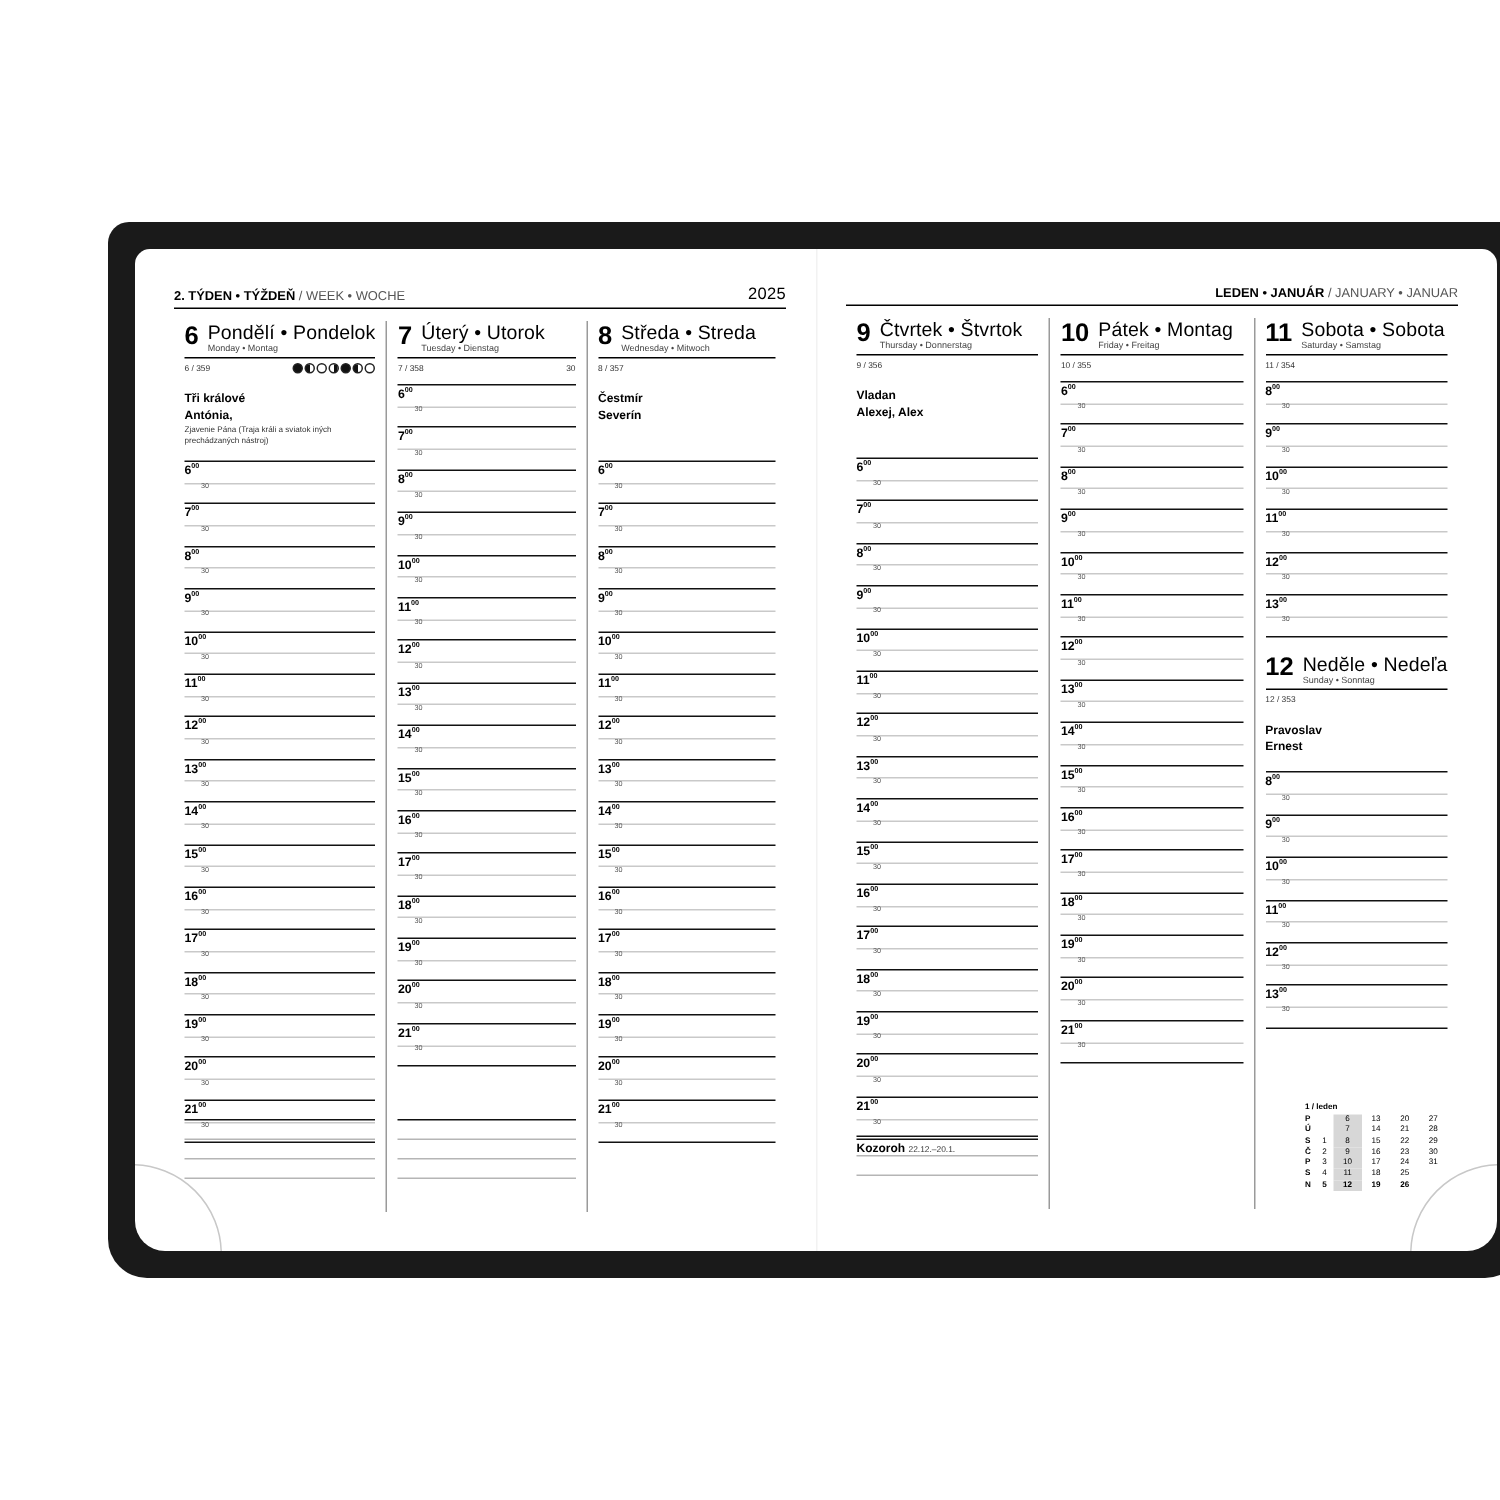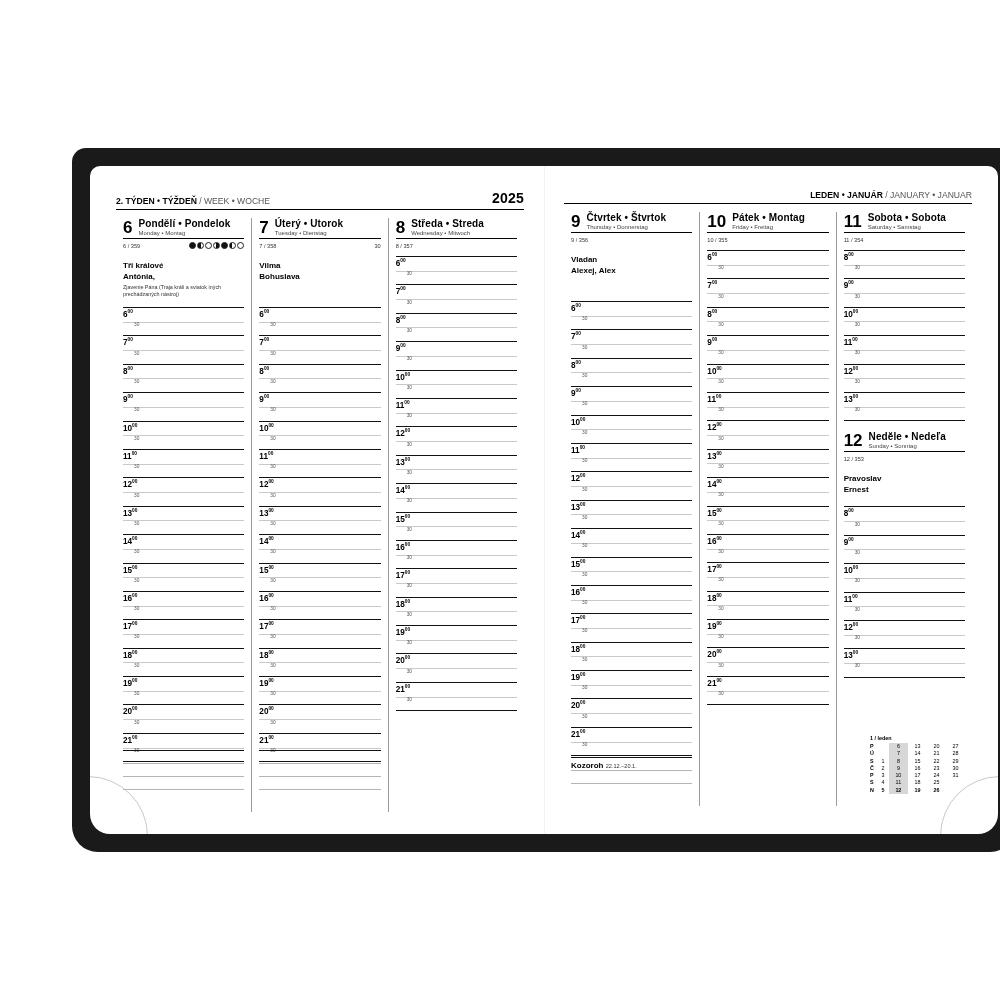--- a/index.html
+++ b/index.html
@@ -61,41 +61,41 @@
     align-items: flex-end;
     justify-content: space-between;
     font-size: 8px;
     padding-bottom: 3px;
     border-bottom: 1.6px solid #000;
     margin-bottom: 8px;
   }
   .head-week { font-size: 8.6px; }
   .head-week b { font-weight: bold; }
   .head-week .light { color: #555; font-weight: normal; }
-  .head-year { font-size: 14px; font-weight: bold; letter-spacing: .2px;}
+  .head-year { font-size: 11px; font-weight: normal; letter-spacing: .2px;}
   .head-month { font-size: 8.6px; font-weight: bold; }
   .head-month .light { color: #555; font-weight: normal; text-align: right; }
 
   
   .cols { display: flex; gap: 0; height: calc(100% - 34px); }
   .col {
     flex: 1 1 0;
     padding: 0 7px;
     position: relative;
   }
   .col + .col { border-left: 1px solid #9a9a9a; }
 
   
   .day-head { display: flex; align-items: flex-start; gap: 6px; }
   .day-num {
     font-size: 17px; font-weight: bold; line-height: 1;
     margin-top: 1px;
   }
   .day-names { flex: 1; min-width: 0; }
-  .day-cz { font-size: 10px; font-weight: bold; letter-spacing: .1px; white-space: nowrap;}
+  .day-cz { font-size: 13px; font-weight: normal; letter-spacing: .1px; white-space: nowrap;}
   .day-en { font-size: 6px; color: #444; margin-top: 1px; white-space: nowrap;}
   .day-rule { border-bottom: 1.4px solid #000; margin-top: 2px; }
   .day-meta {
     display: flex; align-items: center; justify-content: space-between;
     font-size: 5.6px; color: #333; margin-top: 2px; min-height: 9px;
   }
   .moon-strip {
     display: flex; gap: 1px; align-items: center;
   }
   .moon {
@@ -337,23 +337,20 @@
             <div class="day-names">
               <div class="day-cz">Úterý • Utorok</div>
               <div class="day-en">Tuesday • Dienstag</div>
             </div>
           </div>
           <div class="day-rule"></div>
           <div class="day-meta">
             <div class="wk-right">7 / 358</div>
             <div class="wk-right">30</div>
           </div>
-          <div class="names">
-            <span>Vilma<br>Bohuslava</span>
-          </div>
           <div class="hours end">
               <div class="hour">
                 <div class="h-lbl">6<sup>00</sup></div>
                 <div class="half"></div>
                 <div class="m-lbl">30</div>
               </div>
               <div class="hour">
                 <div class="h-lbl">7<sup>00</sup></div>
                 <div class="half"></div>
                 <div class="m-lbl">30</div>
@@ -441,20 +438,23 @@
           <div class="day-head">
             <div class="day-num">8</div>
             <div class="day-names">
               <div class="day-cz">Středa • Streda</div>
               <div class="day-en">Wednesday • Mitwoch</div>
             </div>
           </div>
           <div class="day-rule"></div>
           <div class="day-meta">
             <div class="wk-right">8 / 357</div>
+          </div>
+          <div class="names">
+            <span>Čestmír<br>Severín</span>
           </div>
           <div class="hours end">
               <div class="hour">
                 <div class="h-lbl">6<sup>00</sup></div>
                 <div class="half"></div>
                 <div class="m-lbl">30</div>
               </div>
               <div class="hour">
                 <div class="h-lbl">7<sup>00</sup></div>
                 <div class="half"></div>

